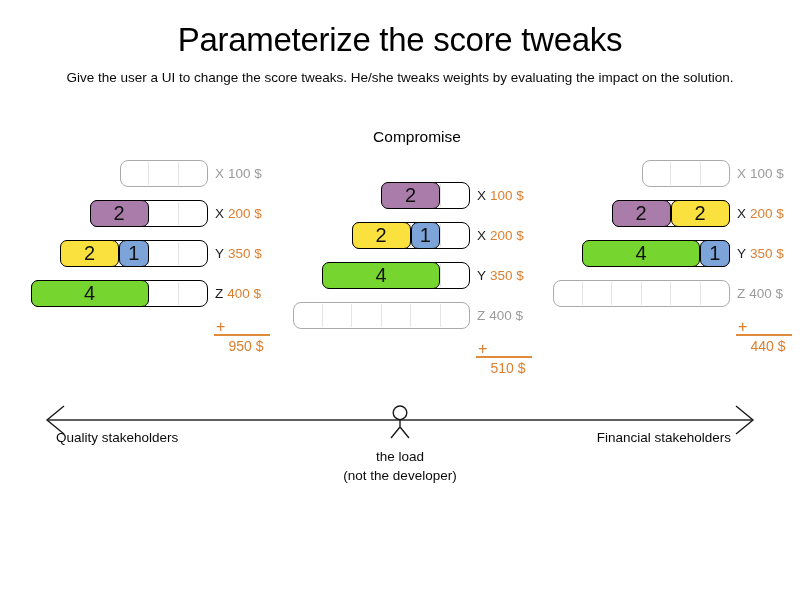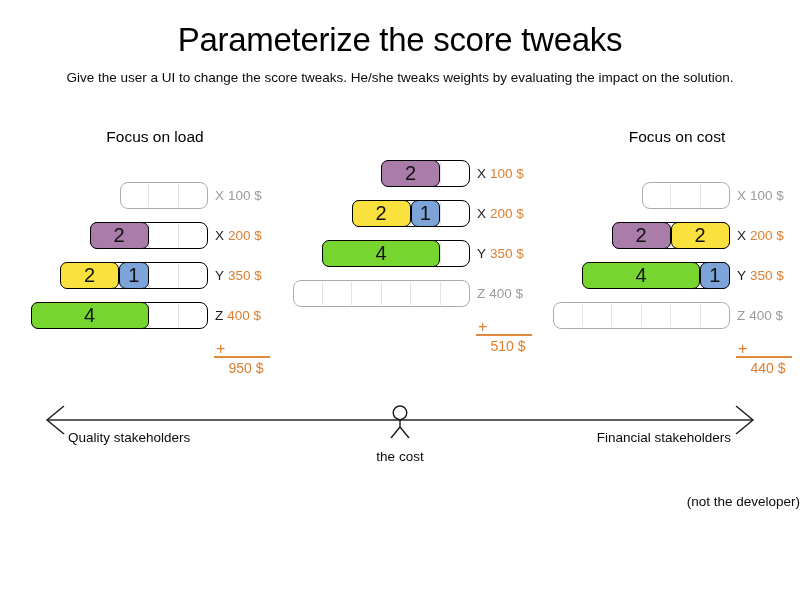--- a/index.html
+++ b/index.html
@@ -40,34 +40,33 @@
   }
   .row-label { margin-left: 7px; line-height: 27px; font-size: 13.5px; white-space: nowrap; color: #9B9B9B; }
   .row-label .letter { margin-right: 4px; }
   .row-label.active .letter { color: #1a1a1a; }
   .row-label.active .amount { color: #DD7E2E; }
   .total { margin-left: 183px; width: 56px; }
   .plus { color: #DD7E2E; font-size: 16px; height: 14px; line-height: 13px; padding-left: 2px; }
   .sum-line { border-top: 2px solid #E08A3C; width: 56px; }
   .total-amount { font-size: 14px; color: #DD7E2E; text-align: center; padding-left: 8px; margin-top: 2px; }
   .axis-svg { position: absolute; top: 398px; left: 40px; }
-  .axis-label-left { position: absolute; top: 430px; left: 68px; font-size: 13.5px; color: #0a0a0a; }
+  .axis-label-left { position: absolute; top: 430px; left: 56px; font-size: 13.5px; color: #0a0a0a; }
   .axis-label-right { position: absolute; top: 430px; right: 69px; font-size: 13.5px; color: #0a0a0a; }
   .axis-center-1 { position: absolute; top: 449px; left: 0; width: 800px; text-align: center; font-size: 13.5px; color: #0a0a0a; }
-  .axis-center-2 { position: absolute; top: 494px; left: 0; width: 800px; text-align: right; font-size: 13.5px; color: #0a0a0a; }
+  .axis-center-2 { position: absolute; top: 468px; left: 0; width: 800px; text-align: center; font-size: 13.5px; color: #0a0a0a; }
 </style>
 </head>
 <body>
 
 <h1 class="page-title">Parameterize the score tweaks</h1>
 <p class="subtitle">Give the user a UI to change the score tweaks. He/she tweaks weights by evaluating the impact on the solution.</p>
 
 <div id="columns">
     <div class="column">
-      <div class="col-title">Focus on load</div>
       <div class="rows">
         <div class="row">
           <div class="box-area">
             <div class="box empty" style="width: 88.5px;">
               <div class="divider" style="left: 27.5px;"></div>
               <div class="divider" style="left: 57px;"></div>
             </div>
           </div>
           <div class="row-label"><span class="letter">X</span><span class="amount">100 $</span></div>
         </div>
@@ -109,20 +108,21 @@
           <div class="row-label active"><span class="letter">Z</span><span class="amount">400 $</span></div>
         </div>
       </div>
       <div class="total">
         <div class="plus">+</div>
         <div class="sum-line"></div>
         <div class="total-amount">950 $</div>
       </div>
     </div>
     <div class="column">
+      <div class="col-title">Compromise</div>
       <div class="rows">
         <div class="row">
           <div class="box-area">
             <div class="box active" style="width: 88.5px;">
               <div class="divider" style="left: 27.5px;"></div>
               <div class="divider" style="left: 57px;"></div>
               <div class="block" style="left: -1.5px; width: 59px; background: rgb(169, 124, 170);">2</div>
             </div>
           </div>
           <div class="row-label active"><span class="letter">X</span><span class="amount">100 $</span></div>
@@ -164,21 +164,20 @@
           <div class="row-label"><span class="letter">Z</span><span class="amount">400 $</span></div>
         </div>
       </div>
       <div class="total">
         <div class="plus">+</div>
         <div class="sum-line"></div>
         <div class="total-amount">510 $</div>
       </div>
     </div>
     <div class="column">
-      <div class="col-title">Focus on cost</div>
       <div class="rows">
         <div class="row">
           <div class="box-area">
             <div class="box empty" style="width: 88.5px;">
               <div class="divider" style="left: 27.5px;"></div>
               <div class="divider" style="left: 57px;"></div>
             </div>
           </div>
           <div class="row-label"><span class="letter">X</span><span class="amount">100 $</span></div>
         </div>
@@ -233,15 +232,15 @@
     <line x1="8" y1="22" x2="712" y2="22" stroke="#5f5f5f" stroke-width="2"></line>
     <polyline points="24,8 7,22 24,36" fill="none" stroke="#1a1a1a" stroke-width="1.4"></polyline>
     <polyline points="696,8 713,22 696,36" fill="none" stroke="#1a1a1a" stroke-width="1.4"></polyline>
     <g>
       <circle cx="360" cy="14.8" r="6.8" fill="#ffffff" stroke="#1a1a1a" stroke-width="1.4"></circle>
       <path d="M360 21.6 L360 29 M360 29 L351 40 M360 29 L369 40" fill="none" stroke="#1a1a1a" stroke-width="1.4"></path>
     </g>
   </svg>
   <div class="axis-label-left">Quality stakeholders</div>
   <div class="axis-label-right">Financial stakeholders</div>
-  <div class="axis-center-1">the cost</div>
+  <div class="axis-center-1">the load</div>
   <div class="axis-center-2">(not the developer)</div>
 </div>
 
 </body></html>

